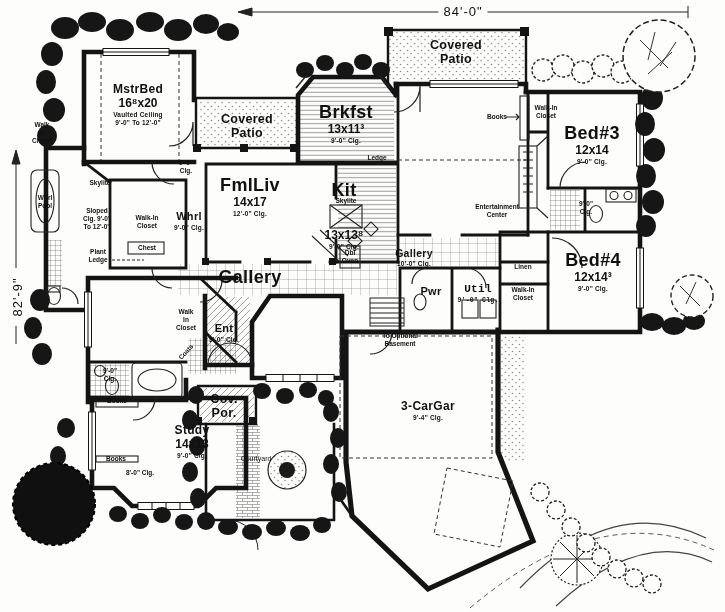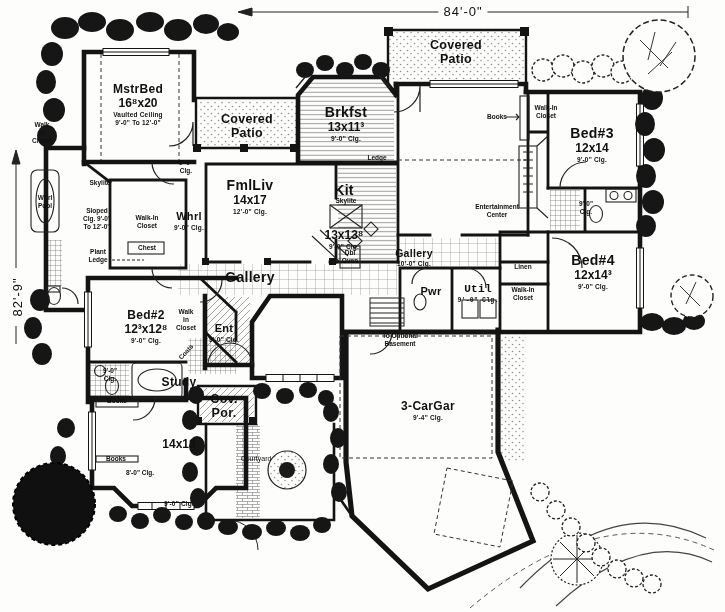--- a/index.html
+++ b/index.html
@@ -2,21 +2,21 @@
 <html><head>
 <meta charset="utf-8">
 <style>
   html,body{margin:0;padding:0;background:#fff;}
   .stage{position:relative;width:725px;height:612px;background:#fdfdfc;overflow:hidden;
          border-right:1px solid #c2c2c2;border-bottom:1px solid #c2c2c2;
          font-family:"Liberation Sans","DejaVu Sans",sans-serif;color:#111;}
   .stage svg{position:absolute;left:0;top:0;}
   .room{position:absolute;transform:translate(-50%,-50%);display:flex;flex-direction:column;
         text-align:center;line-height:1.08;color:#101010;white-space:nowrap;}
-  .rn,.rn2{font-weight:700;font-size:14px;letter-spacing:.3px;}
+  .rn,.rn2{font-weight:700;font-size:18px;letter-spacing:.3px;}
   .rd{font-size:12px;font-weight:700;margin-top:1px;}
   .rc{font-size:6.5px;font-weight:700;margin-top:1px;letter-spacing:.2px;}
   .lg .rn{font-size:12px;}
   .md .rn,.md .rn2{font-size:12.5px;}
   .sm .rn{font-size:10.5px;}
   .xs .rn{font-size:11px;}
   .ann{position:absolute;transform:translate(-50%,-50%);font-size:6.5px;font-weight:700;
        text-align:center;white-space:pre-line;line-height:1.2;color:#101010;}
   .dimlab{position:absolute;transform:translate(-50%,-50%);font-size:13px;color:#101010;
           background:#fdfdfc;padding:0 5px;letter-spacing:1px;}
@@ -391,38 +391,33 @@
 
 <div class="room xs" style="left:431px;top:292px;">
   <span class="rn">Pwr</span>
 </div>
 
 <div class="room xs" style="left:478px;top:294px;font-family:Liberation Mono, monospace;">
   <span class="rn">Util</span>
   <span class="rc">9'-0" Clg.</span>
 </div>
 
-<div class="room lg" style="left:146px;top:326px;">
-  <span class="rn">Bed#2</span>
-  <span class="rd">12³x12⁸</span>
-  <span class="rc">9'-0" Clg.</span>
-</div>
 
 <div class="room xs" style="left:224px;top:333px;">
   <span class="rn">Ent</span>
   <span class="rc">9'-0" Clg.</span>
 </div>
 
 
 <div class="room md" style="left:224px;top:406px;">
   <span class="rn">Cov.</span>
   <span class="rn2">Por.</span>
 </div>
 
-<div class="room lg" style="left:179px;top:441px;gap:48px;">
+<div class="room lg" style="left:192px;top:441px;">
   <span class="rn">Study</span>
   <span class="rd">14x13</span>
   <span class="rc">9'-0" Clg.</span>
 </div>
 
 <div class="ann" style="left:256px;top:459px;font-size:7px;font-weight:400;">Courtyard</div>
 
 <div class="room lg" style="left:428px;top:410px;">
   <span class="rn">3-CarGar</span>
   <span class="rc">9'-4" Clg.</span>

